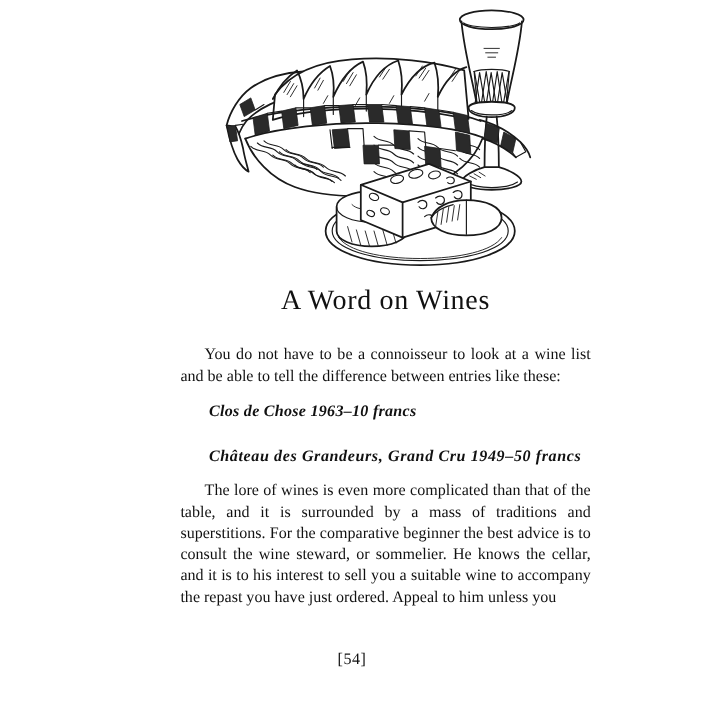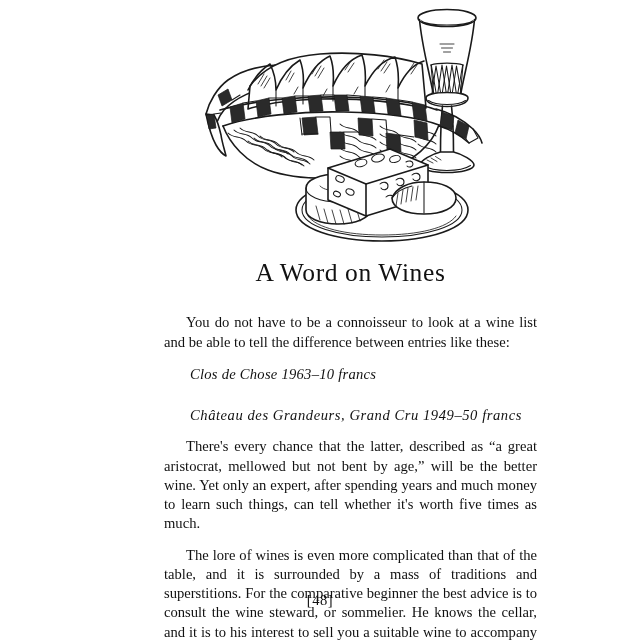--- a/index.html
+++ b/index.html
@@ -93,20 +93,21 @@
     text-indent: 22px;
     hyphens: none;
   }
   p.body-par + p.body-par {
     margin-top: 0;
   }
   .wine-list {
     margin: 11px 0 11px 0;
     padding: 0;
     list-style: none;
+    font-weight: bold;
   }
   .wine-list li {
     font-style: italic;
     font-size: 14.6px;
     line-height: 1.42;
     margin-left: 38px;
     white-space: nowrap;
     letter-spacing: 0.25px;
   }
   .wine-list li.entry-wide {
@@ -362,19 +363,18 @@
 
     <h1 class="chapter-title">A Word on Wines</h1>
 
     <p class="body-par">You do not have to be a connoisseur to look at a wine list and be able to tell the difference between entries like these:</p>
 
     <ul class="wine-list">
       <li>Clos de Chose 1963–10 francs</li>
       <li class="entry-wide">Château des Grandeurs, Grand Cru 1949–50 francs</li>
     </ul>
 
-    <p class="body-par">There's every chance that the latter, described as “a great aristocrat, mellowed but not bent by age,” will be the better wine. Yet only an expert, after spending years and much money to learn such things, can tell whether it's worth five times as much.</p>
 
     <p class="body-par">The lore of wines is even more complicated than that of the table, and it is surrounded by a mass of traditions and superstitions. For the comparative beginner the best advice is to consult the wine steward, or sommelier. He knows the cellar, and it is to his interest to sell you a suitable wine to accompany the repast you have just ordered. Appeal to him unless you</p>
   </div>
 
-  <div class="folio">[48]</div>
+  <div class="folio">[54]</div>
 </div>
 
 </body></html>

